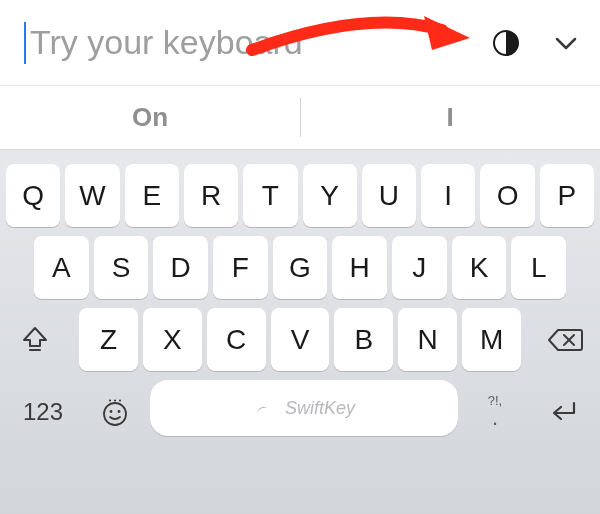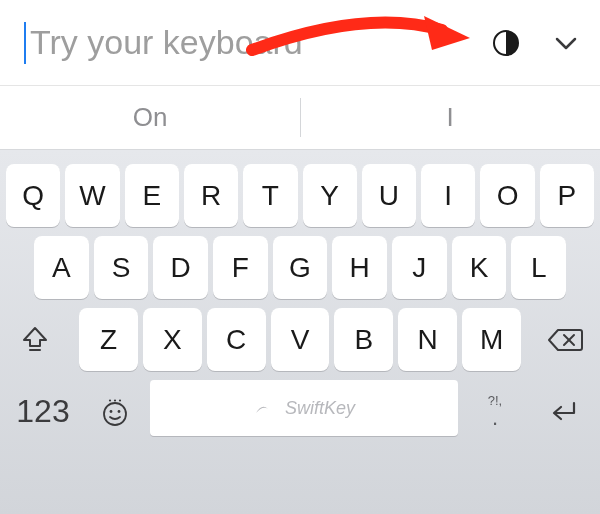--- a/index.html
+++ b/index.html
@@ -6,40 +6,40 @@
   html, body { width: 600px; height: 514px; font-family: -apple-system, "Helvetica Neue", Arial, sans-serif; overflow: hidden; }
   body { background: #fff; position: relative; }
 
   .input-bar { width: 100%; height: 86px; display: flex; align-items: center; padding: 0 14px 0 24px; border-bottom: 1px solid #e5e5e5; position: relative; }
   .caret { display: inline-block; width: 2px; height: 42px; background: #1f7df0; margin-right: 4px; }
   .placeholder { flex: 1; font-size: 34px; font-weight: 300; color: #9e9e9e; letter-spacing: 0px; }
   .theme-btn { width: 36px; height: 36px; margin-right: 22px; display:flex; align-items:center; justify-content:center; }
   .chevron-btn { width: 40px; height: 40px; display:flex; align-items:center; justify-content:center; }
 
   .suggest-bar { width: 100%; height: 64px; display: flex; align-items: stretch; border-bottom: 1px solid #d7d9dc; background: #fff; }
-  .suggest { flex: 1; display:flex; align-items:center; justify-content:center; font-size: 26px; color: #8f8f92; font-weight: 400; position: relative; }
+  .suggest { flex: 1; display:flex; align-items:center; justify-content:center; font-size: 26px; color: #8f8f92; font-weight: 700; position: relative; }
   .suggest + .suggest::before { content:""; position:absolute; left:0; top:12px; bottom:12px; width:1px; background:#d4d6d9; }
 
   .kb { width: 100%; height: calc(514px - 86px - 64px); padding: 14px 4px 8px 4px;
         background: linear-gradient(#e6e8ec, #d2d5da);
         display:flex; flex-direction:column; gap:9px;}
   .row { display:flex; gap:5px; justify-content:center; }
   .r1 { padding: 0 2px; }
   .r2 { padding: 0 30px; }
   .r3 { padding: 0 2px; }
   .r4 { padding: 0 2px; align-items: stretch; height: 63px;}
   .key { background:#fff; border-radius:8px; box-shadow: 0 1px 0 #b5b7bc; flex:1; height:63px;
          display:flex; align-items:center; justify-content:center; font-size:28px; color:#1a1a1a; font-weight:400;}
   .r3 .fn { flex: 0 0 68px; background:transparent; box-shadow:none; display:flex; align-items:center; justify-content:center;}
   .r3 .fn.right { justify-content:flex-end; padding-right:10px;}
   .r3 .fn.left { justify-content:flex-start; padding-left:12px;}
   .r4 .slot { display:flex; align-items:center; justify-content:center; }
-  .numkey { flex:0 0 74px; font-size:32px; color:#3b3b3d; }
+  .numkey { flex:0 0 74px; font-size:24px; color:#3b3b3d; }
   .emoji { flex:0 0 60px; }
-  .space { flex:1; height:56px; background:#fff; border-radius:4px; box-shadow:0 1px 0 #b5b7bc; display:flex; align-items:center; justify-content:center; color:#b7b8bc; font-size:18px; font-style:italic; font-weight:500; gap:14px;}
+  .space { flex:1; height:56px; background:#fff; border-radius:18px; box-shadow:0 1px 0 #b5b7bc; display:flex; align-items:center; justify-content:center; color:#b7b8bc; font-size:18px; font-style:italic; font-weight:500; gap:14px;}
   .punct { flex:0 0 64px; display:flex; flex-direction:column; align-items:center; justify-content:center; color:#5b5c60; line-height:0.9; }
   .enter { flex:0 0 62px; }
 
   .arrow-overlay { position:absolute; top:2px; left:246px; width:240px; height:64px; pointer-events:none; z-index:10; }
 </style>
 </head>
 <body>
 
 <svg class="arrow-overlay" viewBox="0 0 240 64">
   <defs></defs>

